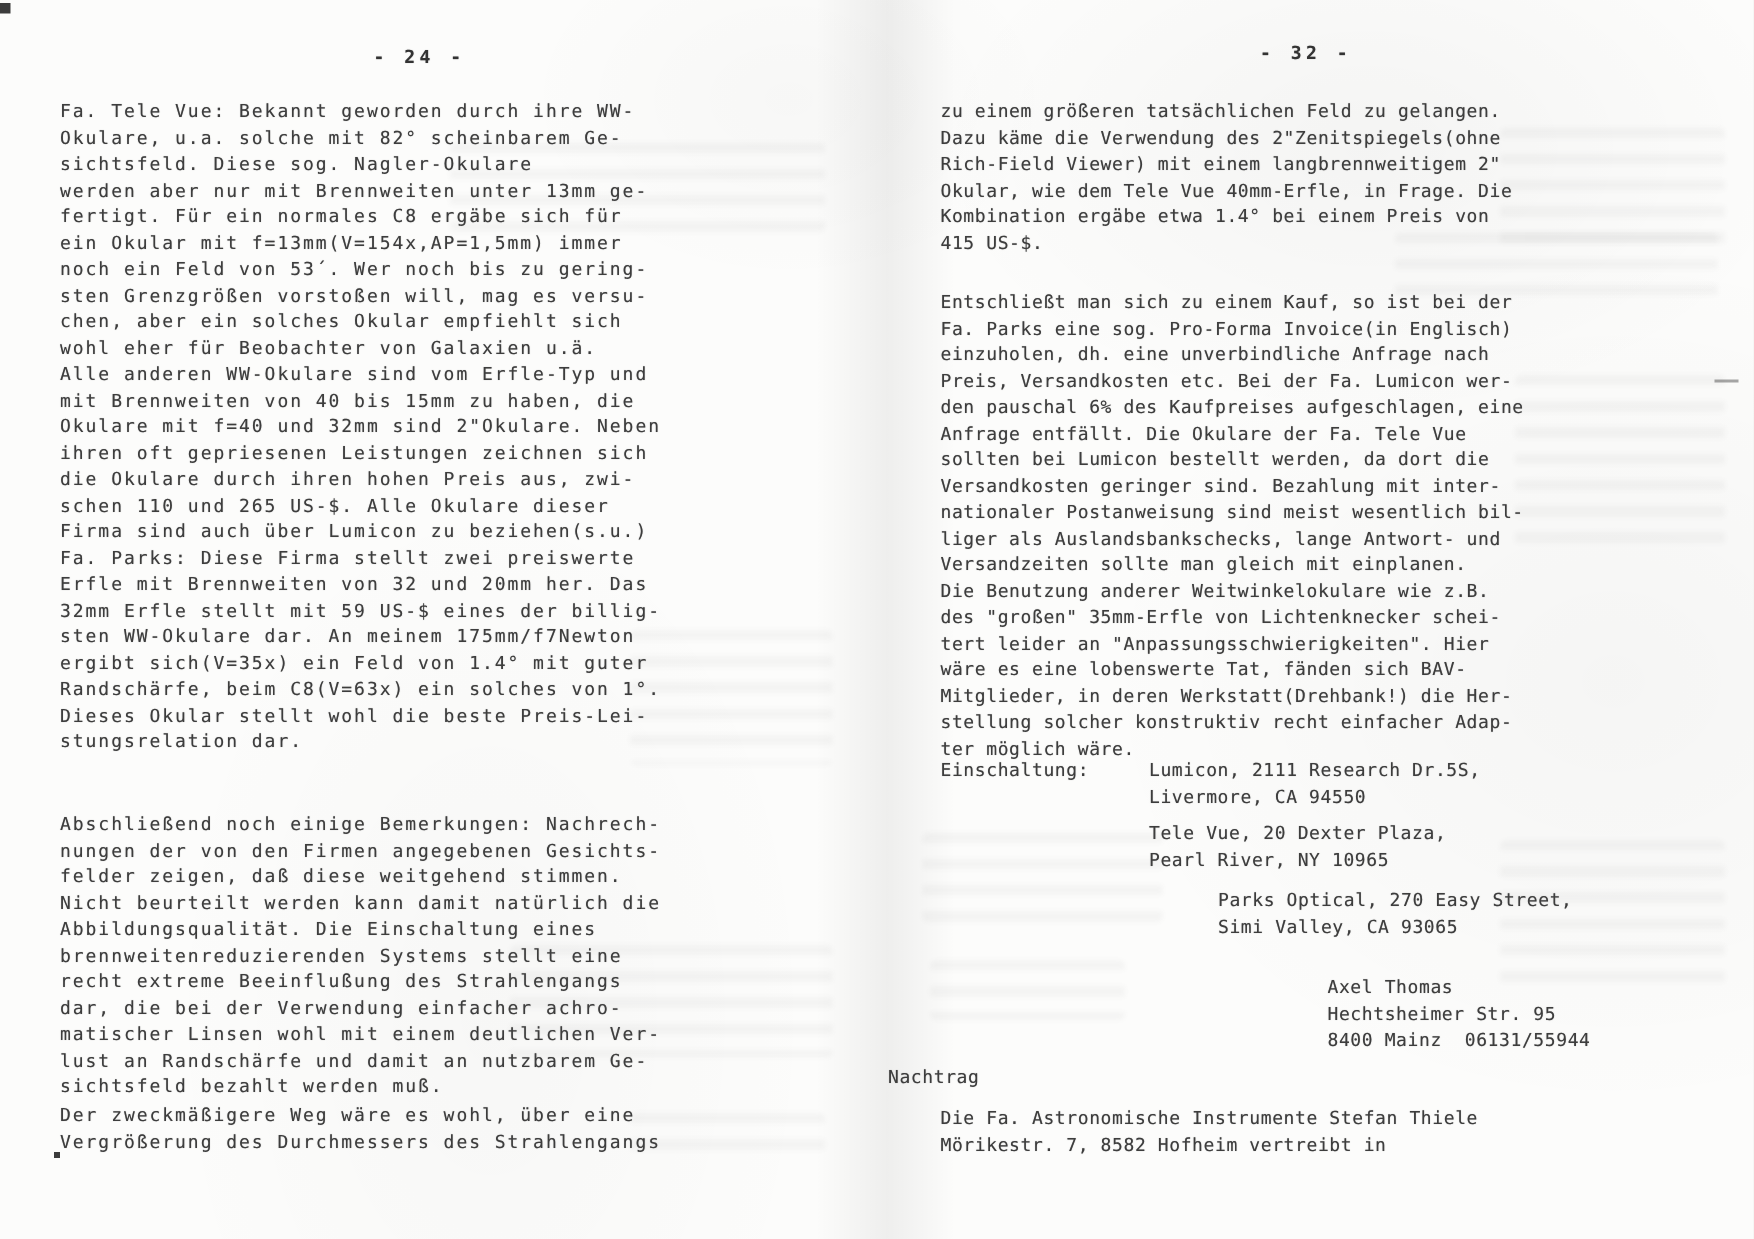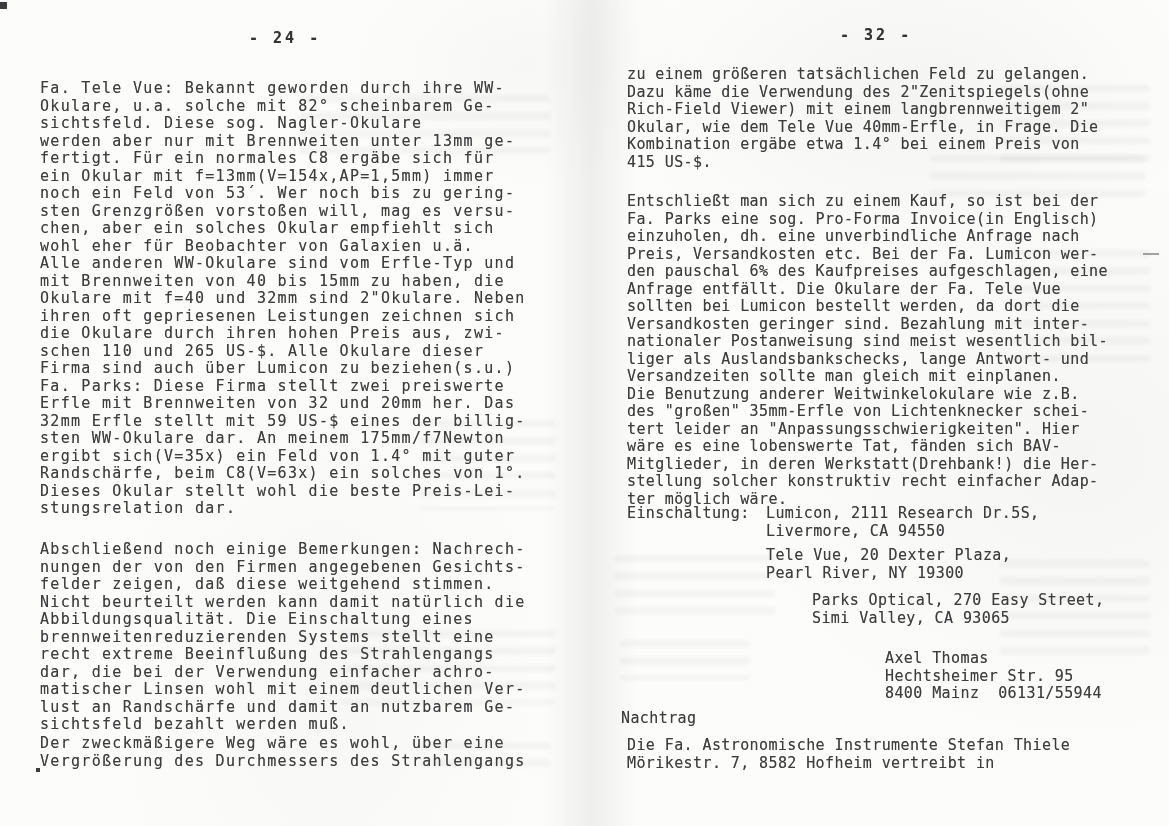--- a/index.html
+++ b/index.html
@@ -14,21 +14,21 @@
       radial-gradient(ellipse 420px 260px at 78% 12%, rgba(0,0,0,0.032), transparent 70%),
       radial-gradient(ellipse 500px 420px at 92% 55%, rgba(0,0,0,0.028), transparent 70%),
       radial-gradient(ellipse 320px 520px at 28% 82%, rgba(0,0,0,0.018), transparent 70%),
       radial-gradient(ellipse 260px 180px at 45% 8%, rgba(0,0,0,0.02), transparent 70%),
       linear-gradient(90deg, rgba(0,0,0,0) 46.5%, rgba(0,0,0,0.055) 50.6%, rgba(0,0,0,0) 54.5%),
       #fcfcfb;
   }
   .typed{
     position:absolute;
     font-family:"DejaVu Sans Mono", monospace;
-    font-size:15px;line-height:17.5px;
+    font-size:12px;line-height:17.5px;
     color:#3d3d3d;white-space:pre;
     text-shadow:0 0 0.6px rgba(61,61,61,0.5);
   }
   .lp{letter-spacing:1.3px;}
   .rp{letter-spacing:0.4px;}
   .pgnum{font-weight:bold;letter-spacing:3px;color:#333;}
   .bleed{
     position:absolute;
     background:repeating-linear-gradient(180deg,#6a6a6a 0 7px,transparent 7px 17.5px);
     opacity:0.05;filter:blur(1.6px);border-radius:4px;
@@ -36,21 +36,21 @@
   }
   .speck{position:absolute;background:#3c3c3c;}
 </style>
 </head>
 <body>
 
 <div class="spread">
 
   <section>
     <div class="typed pgnum" style="left:249px;top:30px">- 24 -</div>
-    <div class="typed lp" style="left:40px;top:80px">Fa. Tele Vue: Bekannt geworden durch ihre WW-
+    <div class="typed lp" style="left:40px;top:66px">Fa. Tele Vue: Bekannt geworden durch ihre WW-
 Okulare, u.a. solche mit 82° scheinbarem Ge-
 sichtsfeld. Diese sog. Nagler-Okulare
 werden aber nur mit Brennweiten unter 13mm ge-
 fertigt. Für ein normales C8 ergäbe sich für
 ein Okular mit f=13mm(V=154x,AP=1,5mm) immer
 noch ein Feld von 53´. Wer noch bis zu gering-
 sten Grenzgrößen vorstoßen will, mag es versu-
 chen, aber ein solches Okular empfiehlt sich
 wohl eher für Beobachter von Galaxien u.ä.
 Alle anderen WW-Okulare sind vom Erfle-Typ und
@@ -107,29 +107,29 @@
 tert leider an "Anpassungsschwierigkeiten". Hier
 wäre es eine lobenswerte Tat, fänden sich BAV-
 Mitglieder, in deren Werkstatt(Drehbank!) die Her-
 stellung solcher konstruktiv recht einfacher Adap-
 ter möglich wäre.</div>
 
     <div class="typed rp" style="left:627px;top:505px">Einschaltung:</div>
     <div class="typed rp" style="left:766px;top:505px">Lumicon, 2111 Research Dr.5S,
 Livermore, CA 94550</div>
     <div class="typed rp" style="left:766px;top:547px">Tele Vue, 20 Dexter Plaza,
-Pearl River, NY 19300</div>
+Pearl River, NY 10965</div>
     <div class="typed rp" style="left:812px;top:592px">Parks Optical, 270 Easy Street,
 Simi Valley, CA 93065</div>
 
     <div class="typed rp" style="left:885px;top:650px">Axel Thomas
 Hechtsheimer Str. 95
 8400 Mainz  06131/55944</div>
 
-    <div class="typed rp" style="left:621px;top:710px">Nachtrag</div>
+    <div class="typed rp" style="left:592px;top:710px">Nachtrag</div>
     <div class="typed rp" style="left:627px;top:737px">Die Fa. Astronomische Instrumente Stefan Thiele
 Mörikestr. 7, 8582 Hofheim vertreibt in</div>
   </section>
 
   <div class="bleed" style="left:300px;top:95px;width:250px;height:60px"></div>
   <div class="bleed" style="left:420px;top:420px;width:135px;height:90px"></div>
   <div class="bleed" style="left:340px;top:630px;width:215px;height:75px"></div>
   <div class="bleed" style="left:420px;top:742px;width:130px;height:30px"></div>
   <div class="bleed" style="left:1000px;top:85px;width:150px;height:80px"></div>
   <div class="bleed" style="left:930px;top:155px;width:215px;height:50px"></div>

